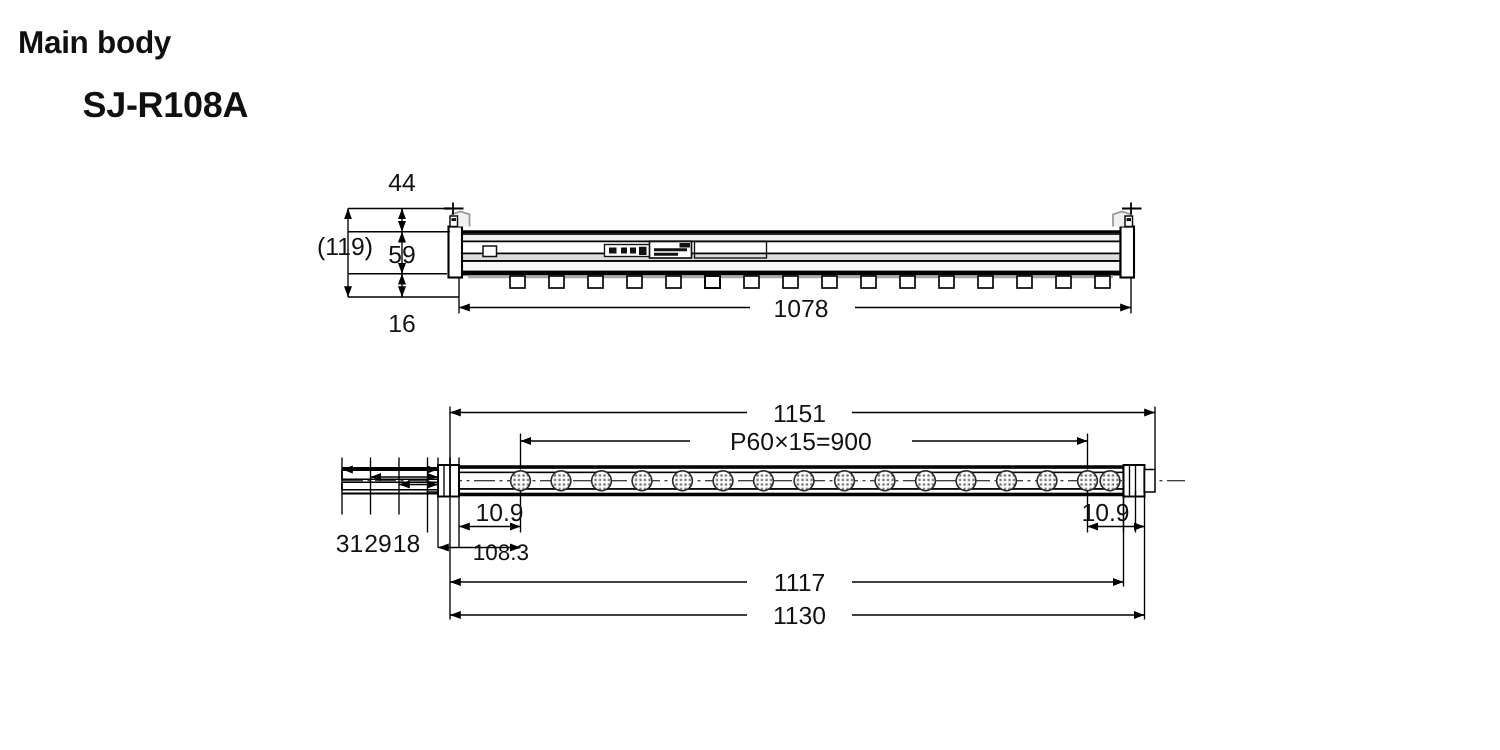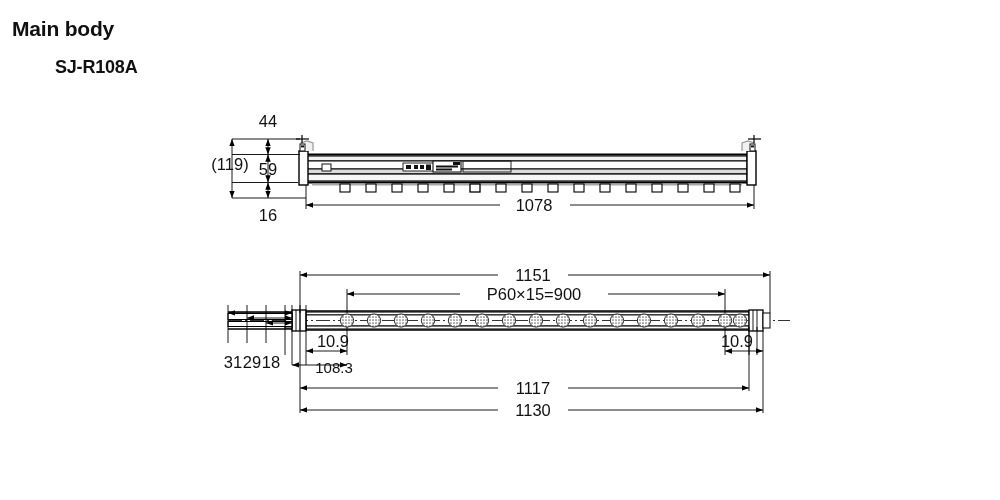--- a/index.html
+++ b/index.html
@@ -6,21 +6,21 @@
   body{
     width:1000px;height:500px;
     font-family:"Liberation Sans", sans-serif;
     color:#000;
     overflow:hidden;
     position:relative;
   }
   #stage{position:absolute;left:0;top:13px;width:976px;height:500px;text-align:center;}
   .hdr{position:absolute;font-weight:bold;color:#101010;letter-spacing:-0.2px;}
   #title-main{left:12px;top:4px;font-size:21px;}
-  #title-model{left:55px;top:44px;font-size:18px;}
+  #title-model{left:55px;top:44px;font-size:24px;}
   svg{position:absolute;left:0;top:0;}
   text{font-family:"Liberation Sans", sans-serif; fill:#111; }
   .dim{font-size:16.5px;}
   .dimsm{font-size:15px;}
 </style>
 </head>
 <body>
 
 <div id="stage">
 

